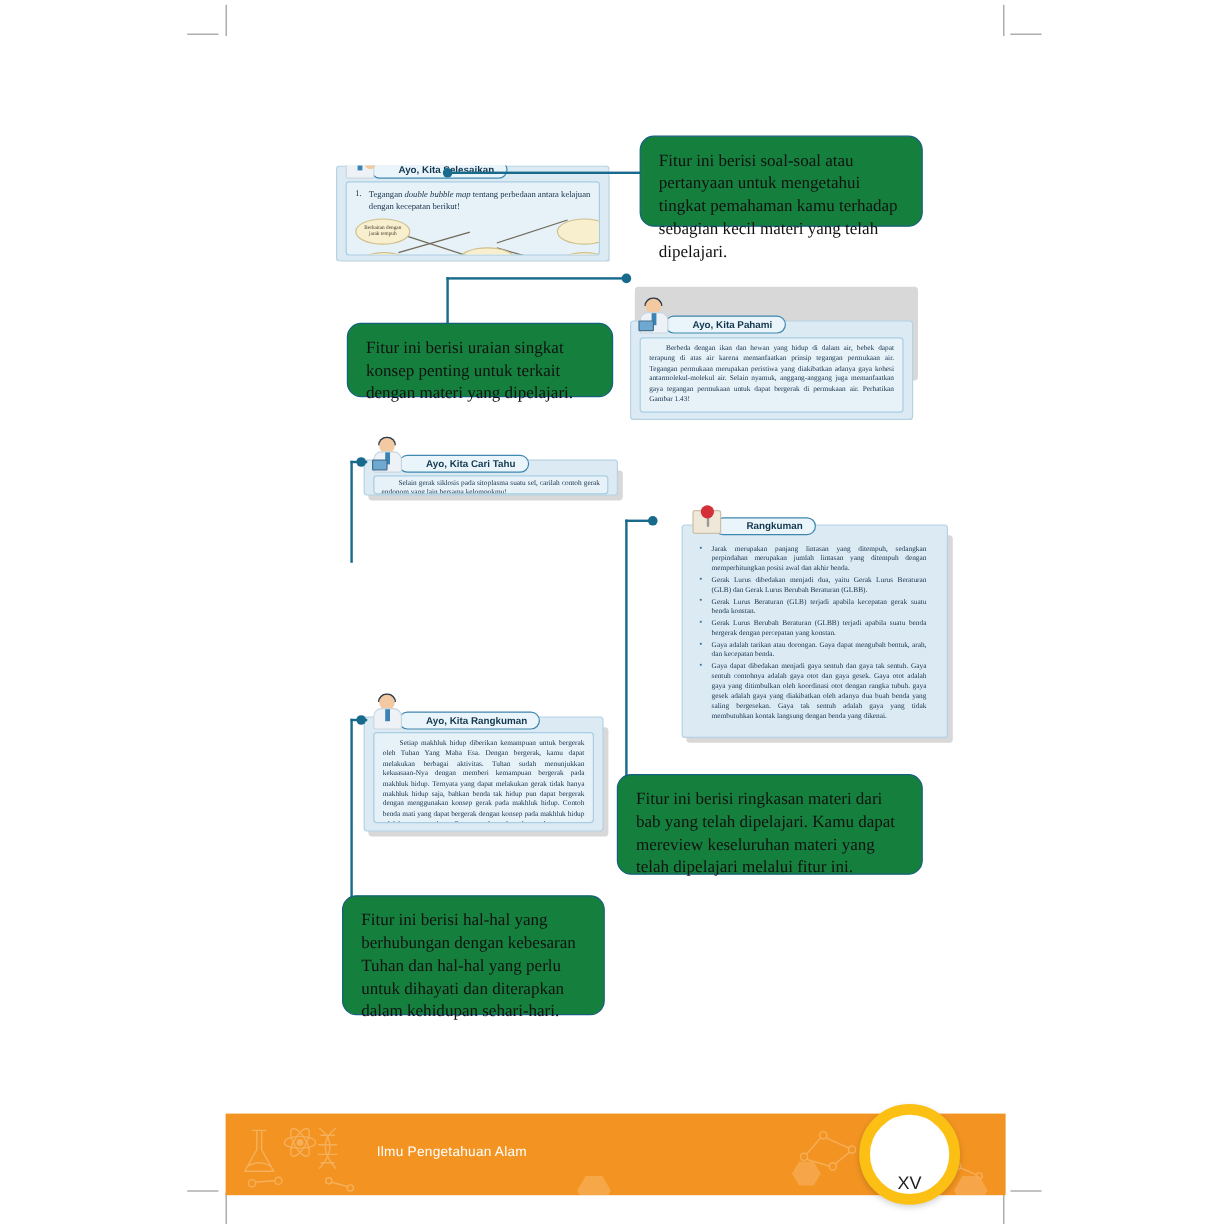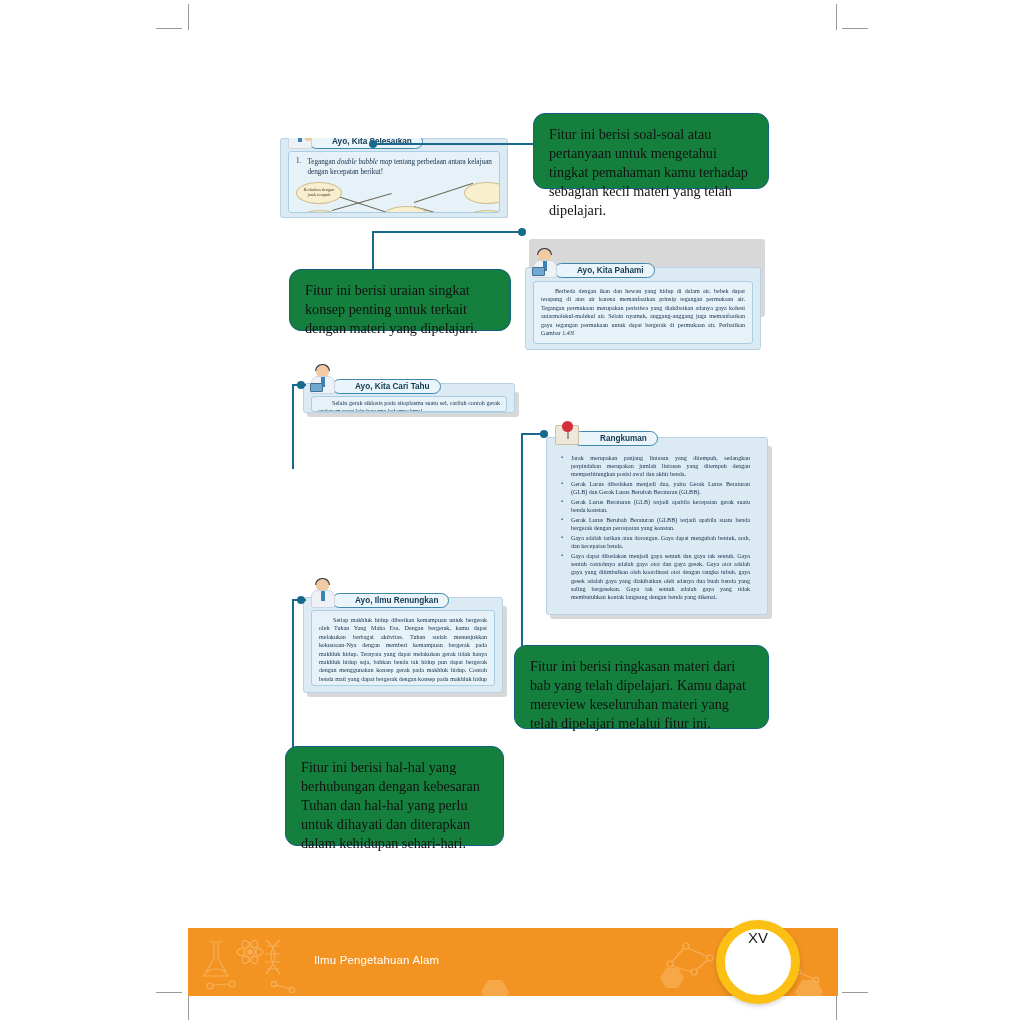--- a/index.html
+++ b/index.html
@@ -139,21 +139,21 @@
     position: absolute; left: 126px; top: 26px;
     font-family: "Liberation Sans", sans-serif;
     font-size: 11.4px; color: #ffffff; letter-spacing: .2px;
   }
   .f-art { position: absolute; inset: 0; opacity: .30; }
   .pagecircle {
     position: absolute; left: 716px; top: 920px;
     width: 84px; height: 84px; border-radius: 50%;
     background: #ffffff; border: 9px solid #fcc015;
     box-shadow: 0 2px 5px rgba(0,0,0,.18);
-    display: flex; align-items: flex-start; justify-content: center;
+    display: flex; align-items: flex-end; justify-content: center;
     z-index: 7;
   }
   .pagecircle span {
     font-family: "Liberation Sans", sans-serif;
     font-size: 15px; color: #1d1d1d;
   }
 </style>
 </head>
 <body>
 
@@ -247,21 +247,21 @@
         <div class="ptext ind">Selain gerak siklosis pada sitoplasma suatu sel, carilah contoh gerak endonom yang lain bersama kelompokmu!</div>
       </div>
     </div>
   </div>
 
   <div class="dot" style="left:297px; top:381px;"></div>
   <div class="conn h" style="left:292px; top:384px; width:14px;"></div>
   <div class="conn v" style="left:292px; top:384px; height:85px;"></div>
 
 
-  <div class="panel" style="left:546px; top:437px; width:222px; height:178px;">
+  <div class="panel" style="left:568px; top:437px; width:222px; height:178px;">
     <div class="shadowbox"></div>
     <div class="body" style="height:178px;">
       <div class="badge-wrap" style="top:-18px;">
         <div class="pin-icon">
           <div class="pin-paper"></div>
             <div class="pin-needle"></div>
             <div class="pin-ball"></div>
         </div>
         <div class="badge pin">Rangkuman</div>
       </div>
@@ -287,21 +287,21 @@
   <div class="panel" style="left:303px; top:597px; width:200px; height:96px;">
     <div class="shadowbox"></div>
     <div class="body" style="height:96px;">
       <div class="badge-wrap">
         <div class="avatar">
           <div class="av-hair"></div>
             <div class="av-head"></div>
           <div class="av-body"></div>
             <div class="av-tie"></div>
         </div>
-        <div class="badge">Ayo, Ilmu Renungkan</div>
+        <div class="badge">Ayo, Kita Rangkuman</div>
       </div>
       <div class="inner" style="margin-top:12px; height:76px; overflow:hidden;">
         <div class="ptext ind">Setiap makhluk hidup diberikan kemampuan untuk bergerak oleh Tuhan Yang Maha Esa. Dengan bergerak, kamu dapat melakukan berbagai aktivitas. Tuhan sudah menunjukkan kekuasaan-Nya dengan memberi kemampuan bergerak pada makhluk hidup. Ternyata yang dapat melakukan gerak tidak hanya makhluk hidup saja, bahkan benda tak hidup pun dapat bergerak dengan menggunakan konsep gerak pada makhluk hidup. Contoh benda mati yang dapat bergerak dengan konsep pada makhluk hidup adalah pesawat terbang. Pesawat terbang dapat bergerak</div>
       </div>
     </div>
   </div>
 
   <div class="dot" style="left:297px; top:596px;"></div>
   <div class="conn h" style="left:292px; top:599px; width:14px;"></div>
   <div class="conn v" style="left:292px; top:599px; height:150px;"></div>

